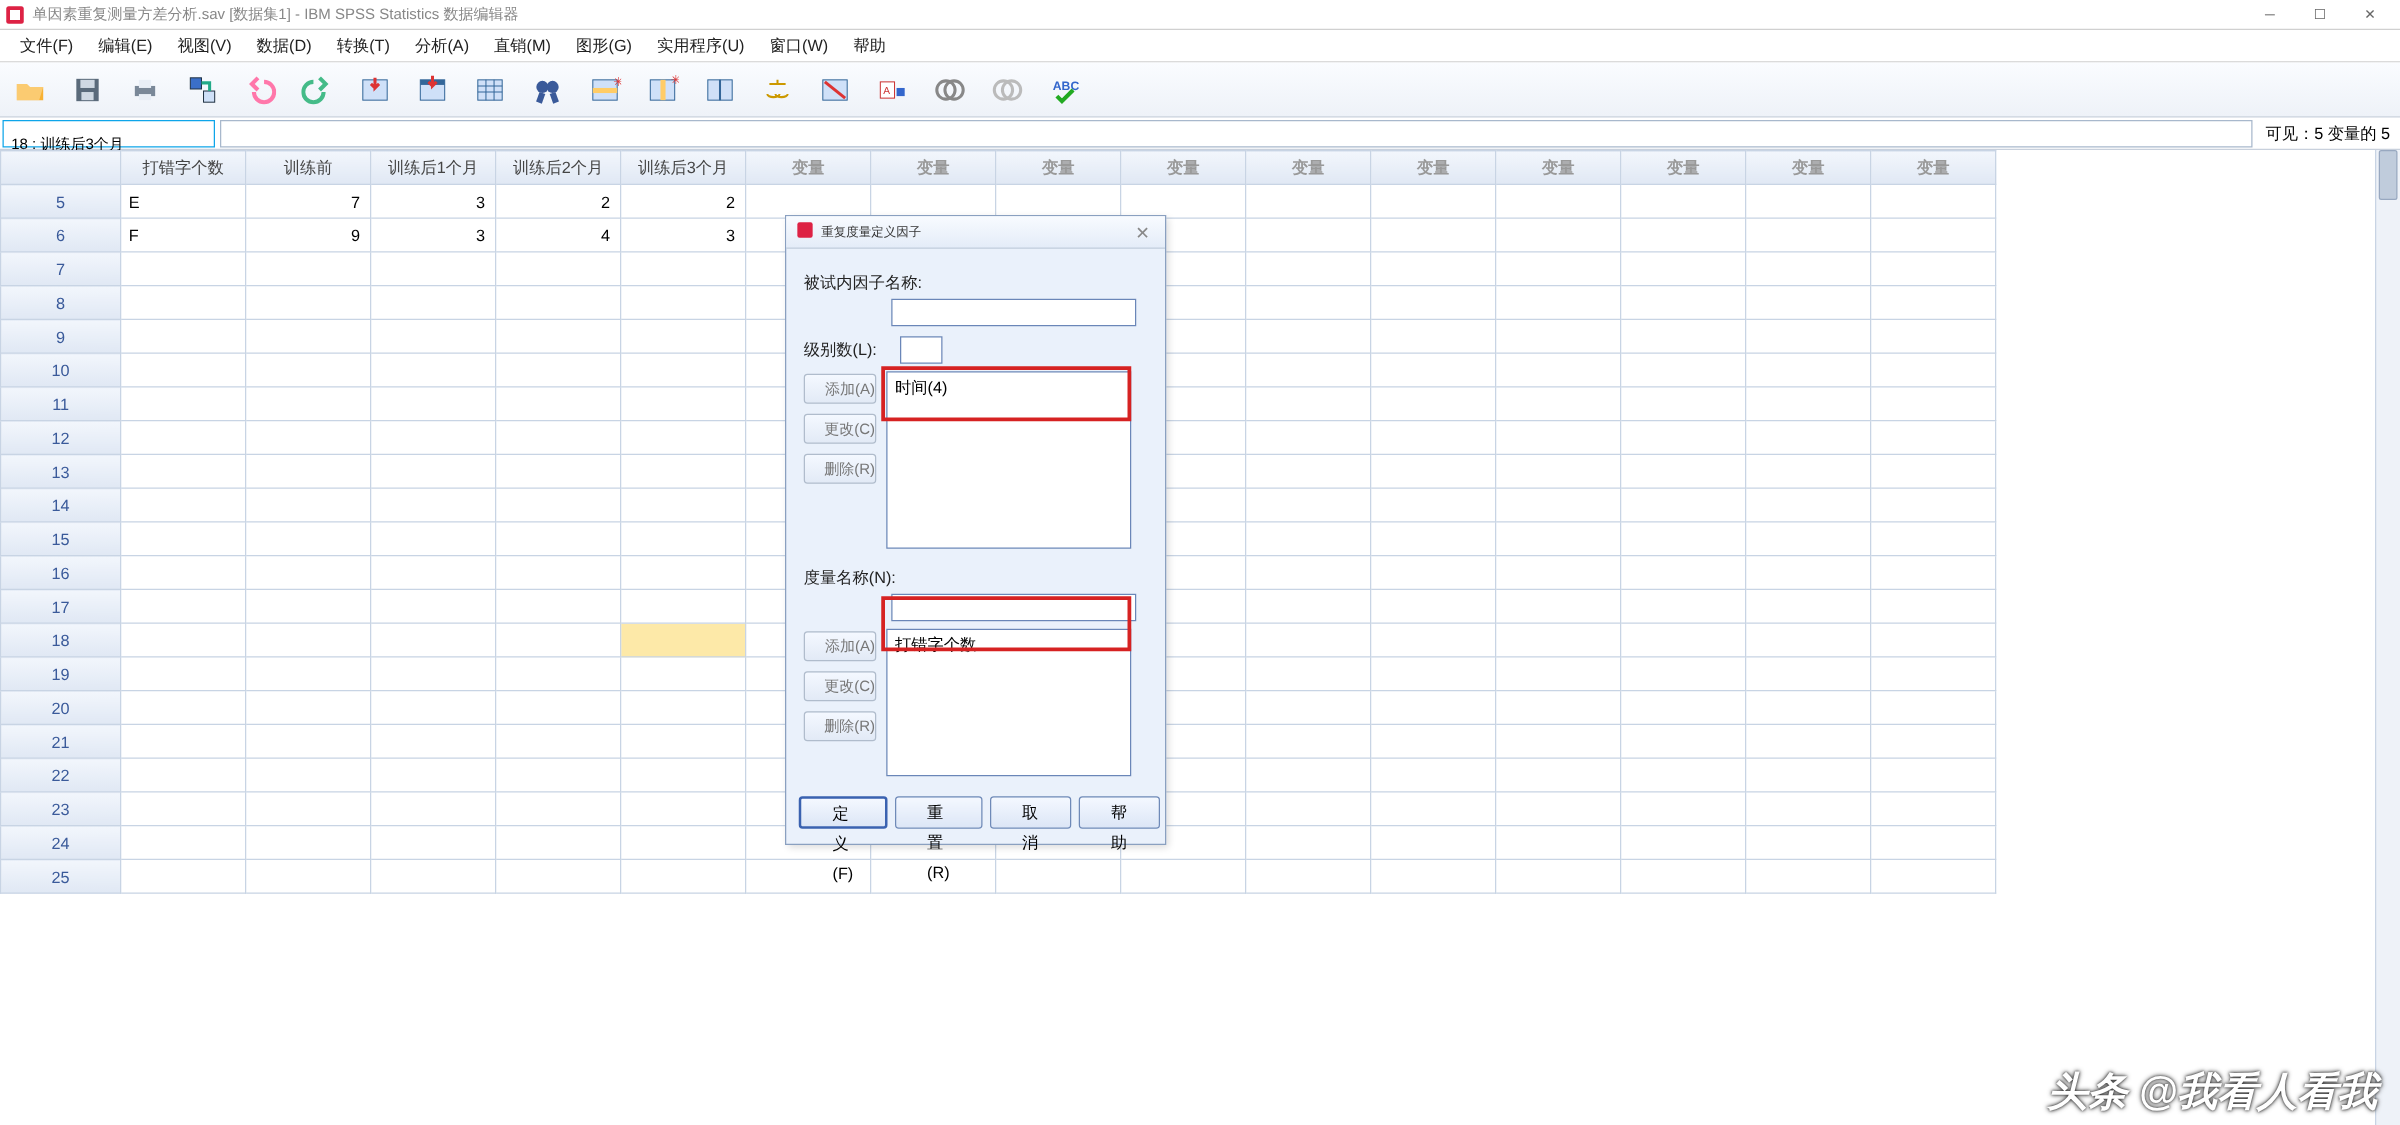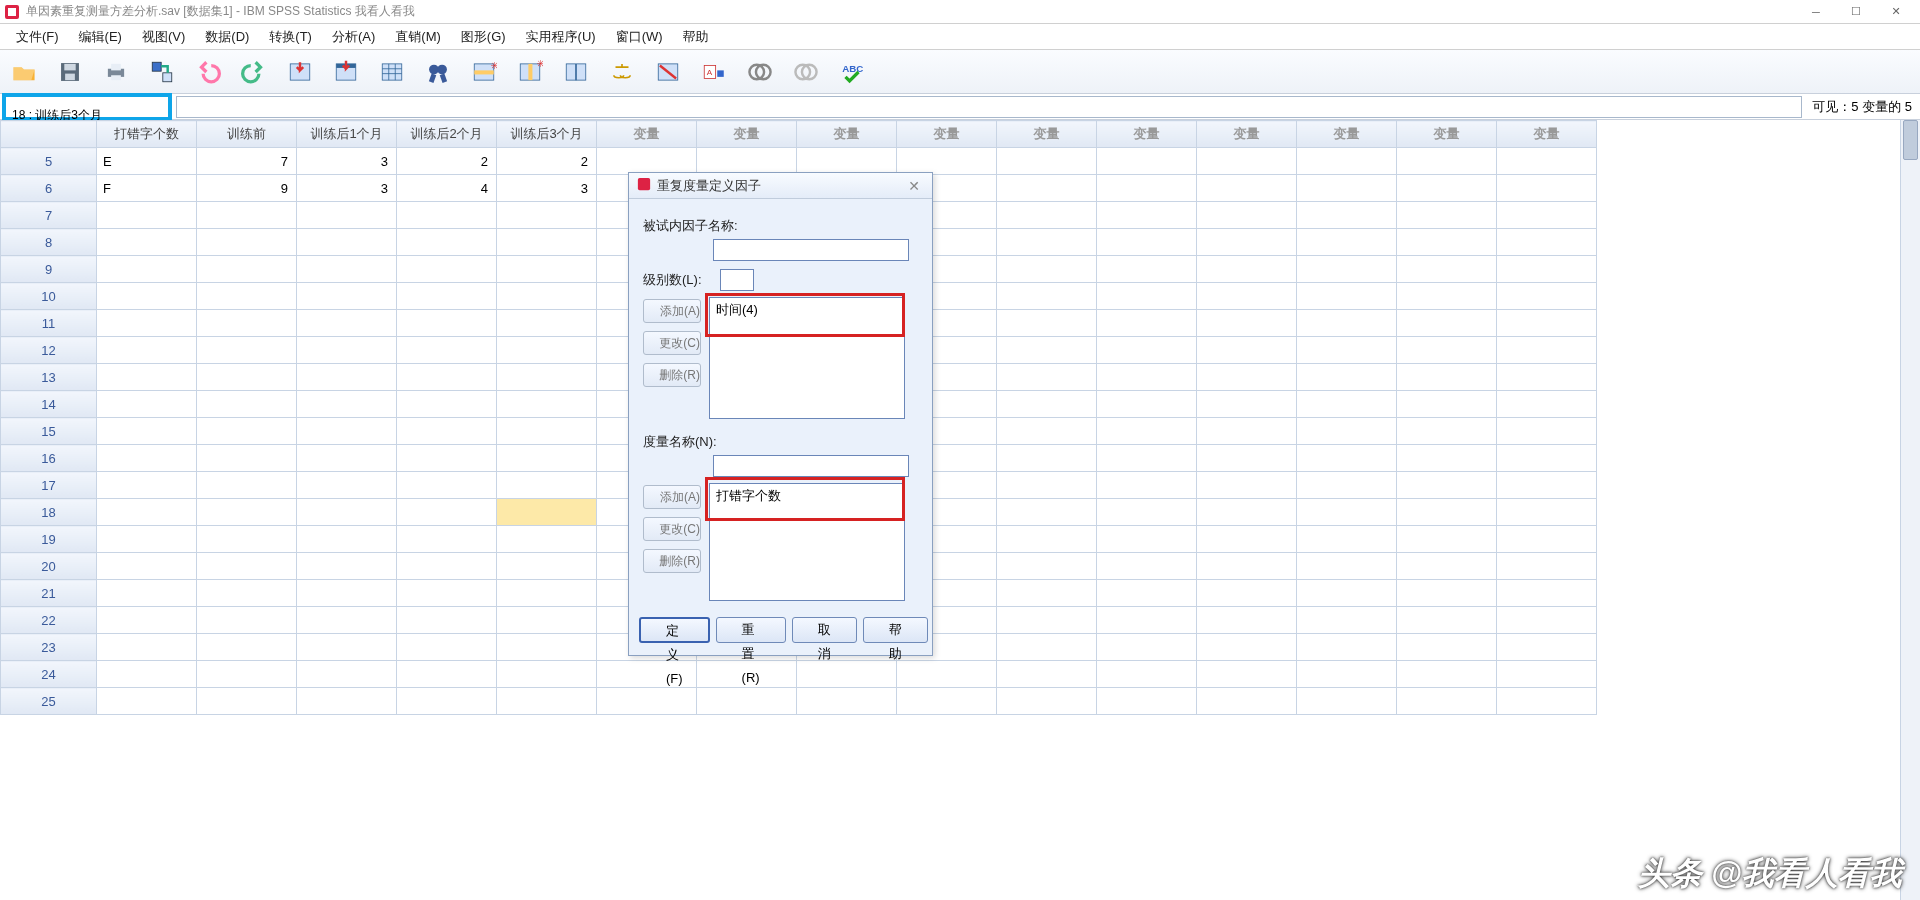--- a/index.html
+++ b/index.html
@@ -15,21 +15,21 @@
 .menu-bar { height: 26px; background: #fff; display: flex; align-items: center; padding: 0 6px; border-bottom: 1px solid #d0d0d0; }
 .menu-item { padding: 3px 10px; font-size: 13px; color: #222; }
 
 
 .toolbar { height: 44px; background: linear-gradient(#fafcff,#eef2f8); display: flex; align-items: center; padding: 0 8px; gap: 14px; border-bottom: 1px solid #c8d0dc; }
 .tool-btn { width: 32px; height: 32px; display: flex; align-items: center; justify-content: center; border-radius: 3px; }
 .tool-btn svg { width: 26px; height: 26px; }
 
 
 .ref-bar { height: 26px; display: flex; align-items: center; border-bottom: 1px solid #c8d0dc; }
-.ref-box { width: 170px; height: 22px; border: 4px solid #0ea5e9; margin: 0 2px; padding: 10px 6px; font-size: 12px; background: #fff; }
+.ref-box { width: 170px; height: 22px; border: 1px solid #0ea5e9; margin: 0 2px; padding: 10px 6px; font-size: 12px; background: #fff; }
 .ref-val { flex: 1; height: 22px; border: 1px solid #a8b8cc; margin: 0 2px; background: #fff; }
 .vis-label { padding: 0 8px; font-size: 13px; white-space: nowrap; }
 
 
 .grid-wrap { position: relative; width: 100%; height: calc(900px - 24px - 26px - 44px - 26px); overflow: hidden; }
 table.grid { border-collapse: collapse; table-layout: fixed; }
 .grid th, .grid td { border: 1px solid #c8d4e4; font-size: 13px; height: 27px; text-align: center; }
 .grid th { background: linear-gradient(#f2f6fc,#e0e8f4); color: #444; font-weight: normal; }
 .grid th.col-var { color: #999; font-weight: bold; }
 .grid td { background: #fff; }
@@ -38,52 +38,52 @@
 .grid td.num { text-align: right; padding-right: 8px; }
 .grid td.sel { background: #fde9a8; }
 .col-rownum { width: 96px; }
 .col-data  { width: 100px; }
 .grid-vscroll { position:absolute; right:0; top:0; bottom:0; width:20px; background:#eef2f8; border-left:1px solid #c8d4e4; }
 .grid-vscroll .thumb { position:absolute; top:0; left:2px; right:2px; height:40px; background:#c0ccdc; border:1px solid #98a8c0; border-radius:2px; }
 
 
 .dialog { position: absolute; left: 628px; top: 172px; width: 305px; background: #eaf1fb; border: 1px solid #8aa0c0; box-shadow: 2px 2px 6px rgba(0,0,0,.15); font-size: 13px; }
 .dlg-title { height: 26px; background: linear-gradient(#f8fbff,#e4ecf8); display:flex; align-items:center; padding:0 8px; border-bottom:1px solid #c0ccdc; }
-.dlg-title .t { flex:1; color:#333; font-size:13px; }
+.dlg-title .t { flex:1; color:#333; font-size:10px; }
 .dlg-title .x { color:#888; font-size:14px; padding:0 4px; }
 .dlg-body { padding: 12px 10px 10px 14px; }
 .fld-label { margin: 6px 0 4px 0; color:#222; }
 .fld-input { height:22px; border:1px solid #6a86b8; background:#fff; }
 .fld-input.sm { width: 34px; }
 .fld-input.md { width: 196px; margin-left: 70px; }
 .row { display:flex; align-items:flex-start; gap:8px; }
 .btn-col { display:flex; flex-direction:column; gap:8px; margin-top:2px; }
 .mini-btn { width:58px; height:24px; border:1px solid #b0bccc; background:linear-gradient(#f4f8ff,#e2eaf6); color:#777; font-size:12px; border-radius:3px; text-align:right; line-height:22px; }
-.listbox { border:1px solid #6a86b8; background:#fff; width:196px; height:122px; padding:2px 4px; font-size:13px; }
+.listbox { border:1px solid #6a86b8; background:#fff; width:196px; height:142px; padding:2px 4px; font-size:13px; }
 .listbox.sm { height: 118px; }
 .listbox .item { padding:1px 2px; }
 .red-box { position:absolute; border:3px solid #d62222; pointer-events:none; }
 .dlg-foot { display:flex; gap:6px; justify-content:flex-start; padding: 6px 10px 12px 10px; }
 .dlg-btn { height:26px; padding:0 25px; border:1px solid #6f8ab8; background:linear-gradient(#f4f8ff,#dce6f6); border-radius:3px; font-size:13px; line-height:24px; }
 .dlg-btn.primary { border:2px solid #3a62b0; }
 
 
 .wm { position:absolute; right:18px; bottom:4px; font-size:32px; font-style:italic; font-weight:700; color:#fff; text-shadow:0 0 4px #333,0 0 2px #333; pointer-events:none; }
 </style>
 </head>
 <body>
 
 <div class="title-bar">
   <span class="app-icon">
     <svg viewBox="0 0 16 16">
         <rect x="1" y="1" width="14" height="14" rx="2" fill="#d24"></rect>
         <rect x="4" y="4" width="8" height="8" fill="#fff"></rect>
       </svg>
   </span>
-  <span>单因素重复测量方差分析.sav [数据集1] - IBM SPSS Statistics 我看人看我</span>
+  <span>单因素重复测量方差分析.sav [数据集1] - IBM SPSS Statistics 数据编辑器</span>
   <span class="spacer"></span>
   <span class="win-btn">─</span>
   <span class="win-btn">☐</span>
   <span class="win-btn">✕</span>
 </div>
 
 <div class="menu-bar">
   <span class="menu-item">文件(F)</span>
   <span class="menu-item">编辑(E)</span>
   <span class="menu-item">视图(V)</span>

